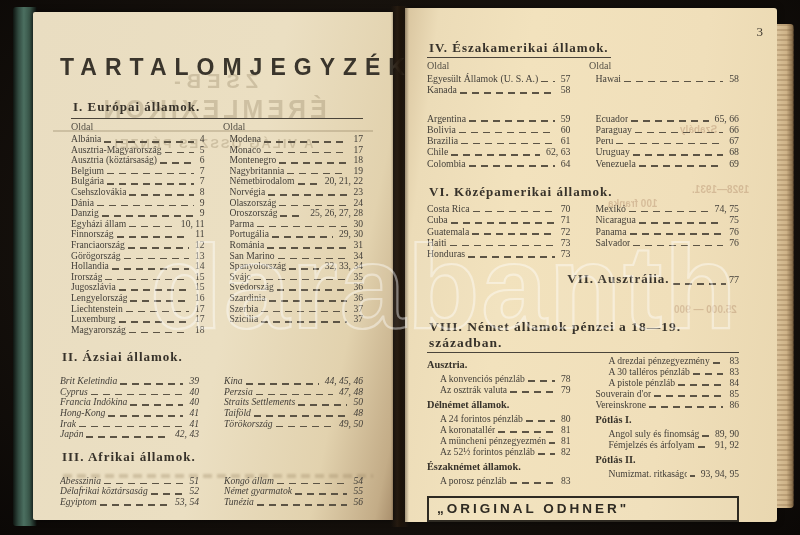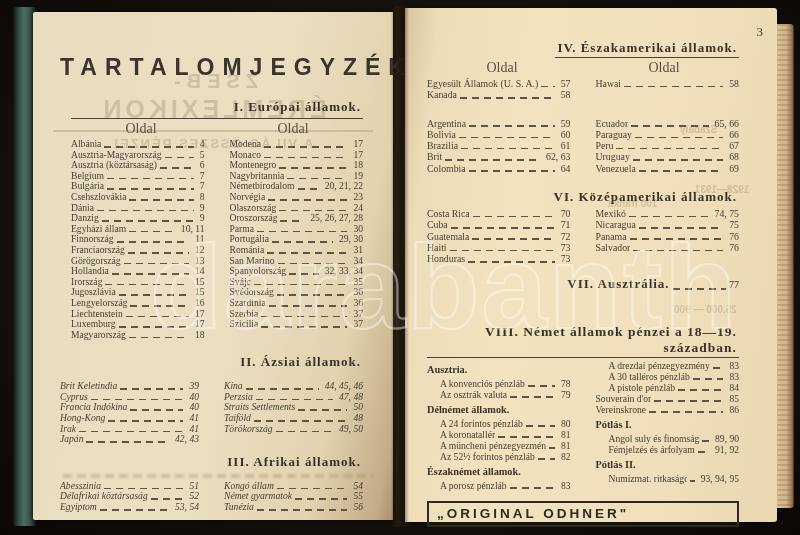--- a/index.html
+++ b/index.html
@@ -81,27 +81,27 @@
     font-family:"Liberation Sans","DejaVu Sans",sans-serif;
     font-size:23px;font-weight:bold;letter-spacing:8px;color:#3a352c;
     position:relative;z-index:2;
   }
   .folio{position:absolute;top:16px;right:14px;font-size:13px;color:#3f3930;z-index:2;}
 
   .sections{position:relative;z-index:2;}
   .page-left .sections{margin-top:16px;}
   .page-right .sections{margin-top:32px;}
 
-  .section .hd-row{text-align:right;font-weight:bold;font-size:13px;color:#37322a;letter-spacing:1px;}
+  .section .hd-row{text-align:left;font-weight:bold;font-size:13px;color:#37322a;letter-spacing:1px;}
   .section .hd-text{display:inline-block;padding:0 2px 1px;}
   .section.u-full .hd-row{border-bottom:1.5px solid #4a443a;padding-bottom:2px;}
   .section.u-text .hd-text{border-bottom:1.5px solid #4a443a;}
   .oldal-row{display:flex;gap:12px;margin-top:2px;}
   .oldal-row .oc{flex:1;text-align:right;font-size:8.5px;color:#55504:wq6;}
-  .oldal-row .oc{flex:1;text-align:center;font-size:14px;color:#555046;}
+  .oldal-row .oc{flex:1;text-align:left;font-size:10px;color:#555046;}
   .cols{display:flex;gap:25px;margin-top:2px;}
   .col{flex:1;min-width:0;}
 
   .entry{display:flex;align-items:baseline;font-size:9.6px;line-height:10.6px;white-space:nowrap;}
   .page-right .s-IV .entry,.page-right .s-V .entry,.page-right .s-VI .entry{line-height:11.3px;font-size:9.8px;}
   .s-VIII .entry{line-height:11line-height:11px;}
   .s-VIII .entry{line-height:11px;}
   .entry .nm{flex:0 1 auto;overflow:hidden;}
   .entry.ind .nm{padding-left:13px;}
   .entry .pg{flex:0 0 auto;margin-left:3px;}
@@ -506,21 +506,21 @@
                   <span class="nm">Bolivia</span>
                   <span class="leader"></span>
                   <span class="pg">60</span>
                 </div>
                 <div class="entry">
                   <span class="nm">Brazilia</span>
                   <span class="leader"></span>
                   <span class="pg">61</span>
                 </div>
                 <div class="entry">
-                  <span class="nm">Brit</span>
+                  <span class="nm">Chile</span>
                   <span class="leader"></span>
                   <span class="pg">62, 63</span>
                 </div>
                 <div class="entry">
                   <span class="nm">Colombia</span>
                   <span class="leader"></span>
                   <span class="pg">64</span>
                 </div>
               </div>
               <div class="col">

